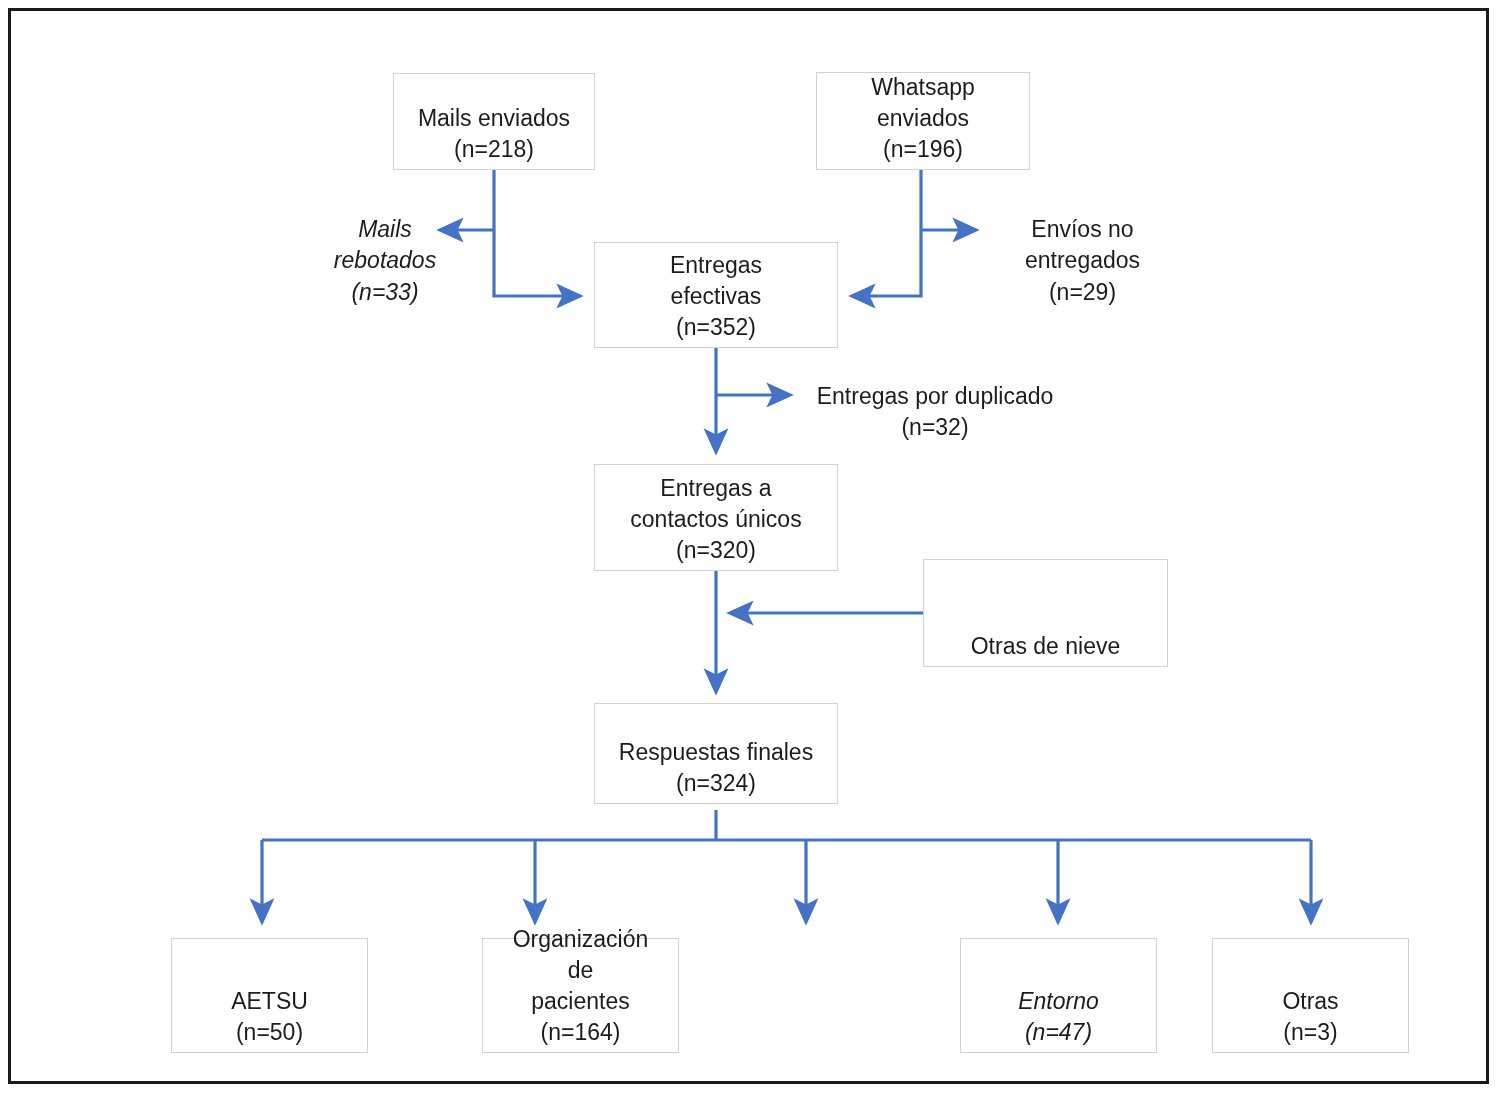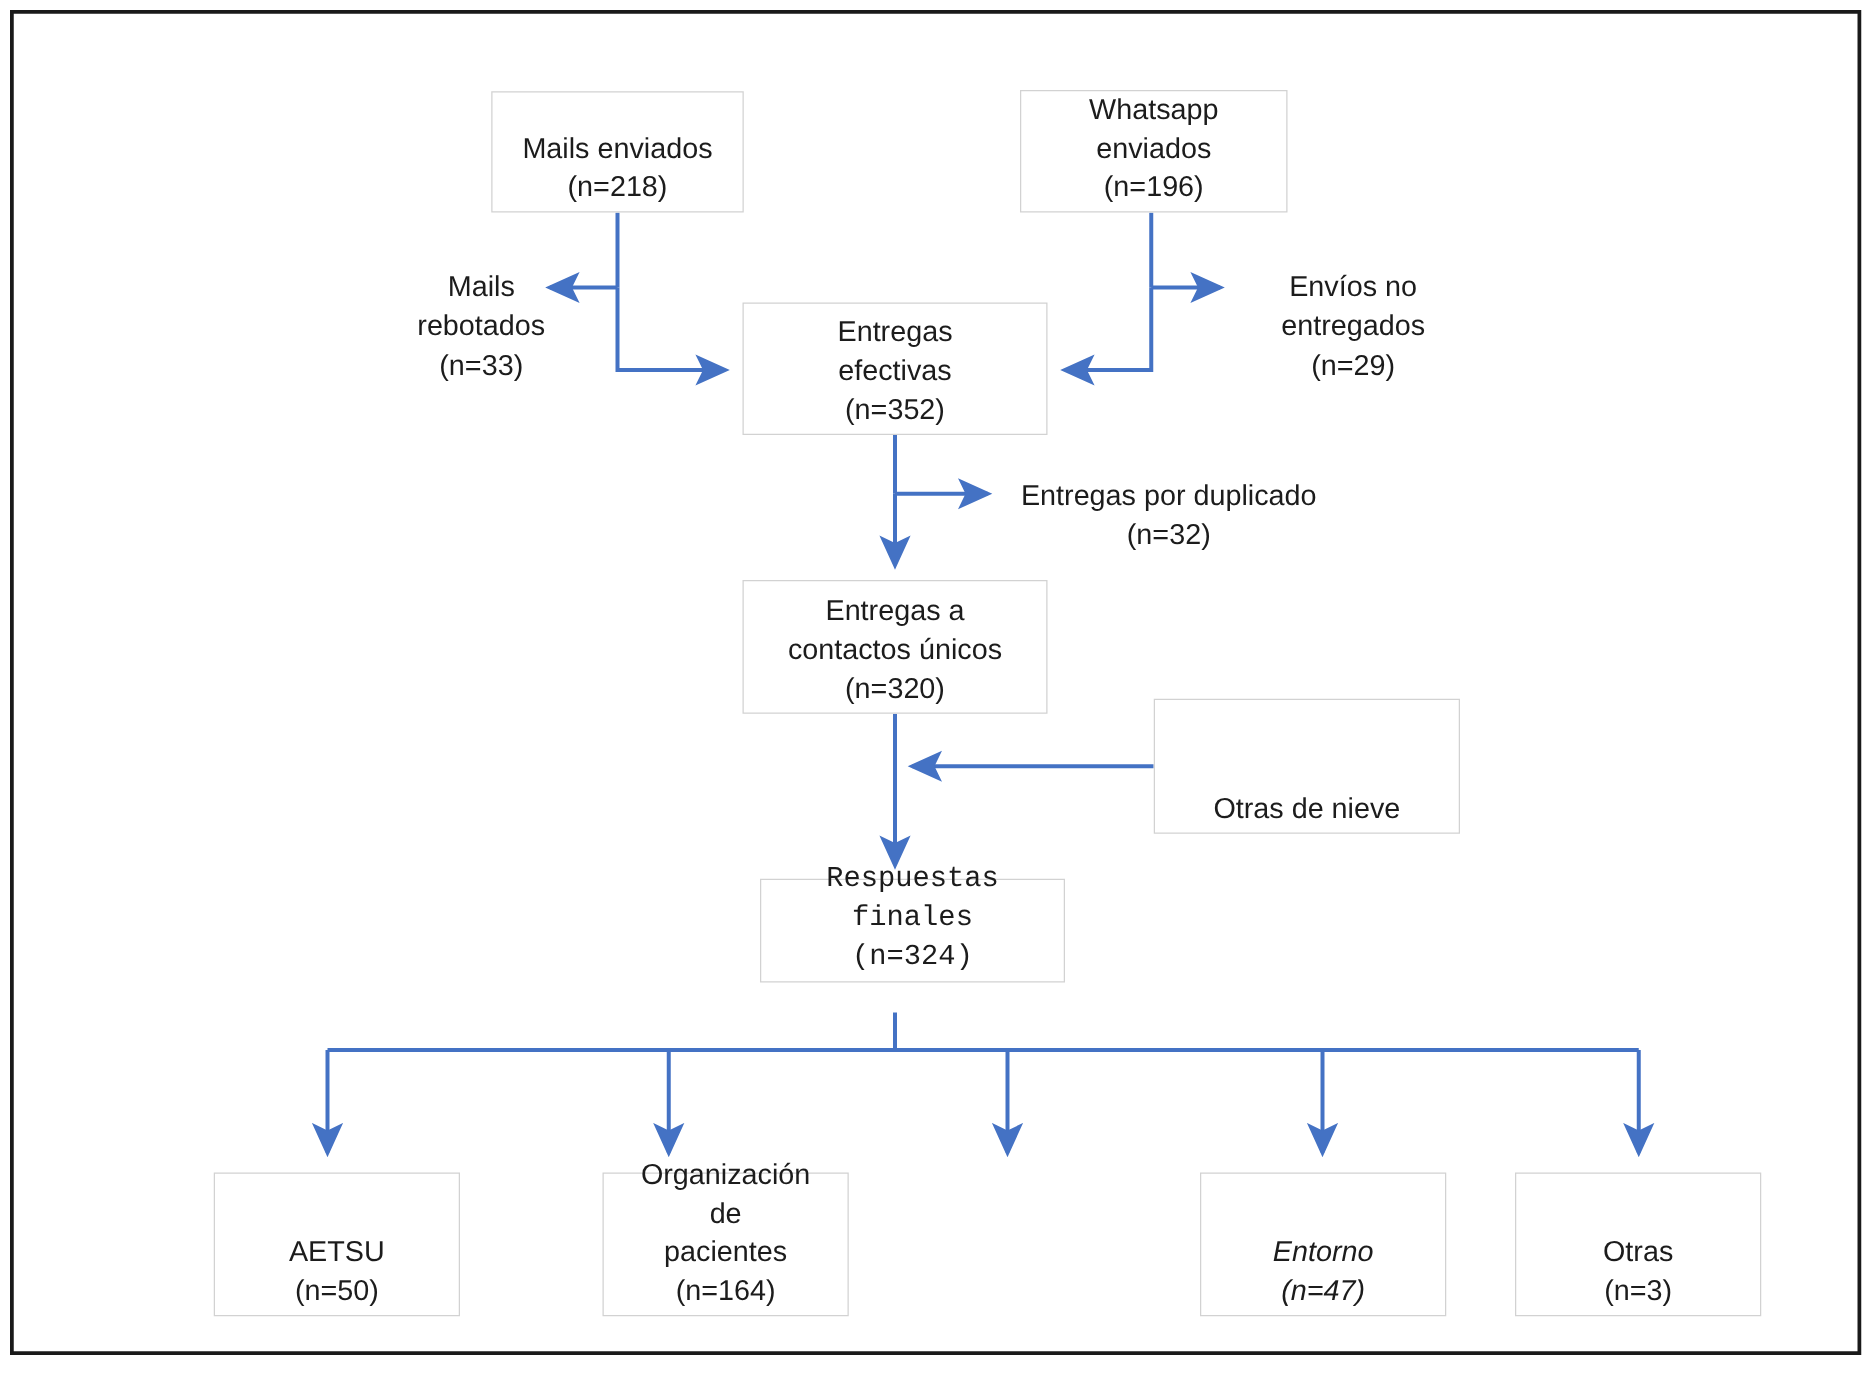--- a/index.html
+++ b/index.html
@@ -113,21 +113,21 @@
   <div class="node" style="left:393px; top:73px; width:202px; height:97px;">
     <span class="node-text">Mails enviados
 (n=218)</span>
   </div>
 
   <div class="node" style="left:816px; top:72px; width:214px; height:98px;">
     <span class="node-text">Whatsapp
 enviados (n=196)</span>
   </div>
 
-  <div class="sidelabel" style="left:300px; top:208px; width:170px; height:106px;">
+  <div class="sidelabel" style="left:300px; top:208px; width:170px; height:106px;font-style:italic;">
     <span class="sidelabel-text">Mails
 rebotados
 (n=33)</span>
   </div>
 
   <div class="node" style="left:594px; top:242px; width:244px; height:106px;">
     <span class="node-text">Entregas
 efectivas
 (n=352)</span>
   </div>
@@ -146,21 +146,21 @@
   <div class="node" style="left:594px; top:464px; width:244px; height:107px;">
     <span class="node-text">Entregas a
 contactos únicos
 (n=320)</span>
   </div>
 
   <div class="node" style="left:923px; top:559px; width:245px; height:108px;">
     <span class="node-text">Otras de nieve</span>
   </div>
 
-  <div class="node" style="left:608px; top:703px; width:244px; height:83px;font-family:Liberation Mono, monospace;">
+  <div class="node" style="left:594px; top:703px; width:244px; height:101px;">
     <span class="node-text">Respuestas finales
 (n=324)</span>
   </div>
 
   <div class="node" style="left:171px; top:938px; width:197px; height:115px;">
     <span class="node-text">AETSU
 (n=50)</span>
   </div>
 
   <div class="node" style="left:435px; top:938px; width:197px; height:115px;margin-left:47px;">

